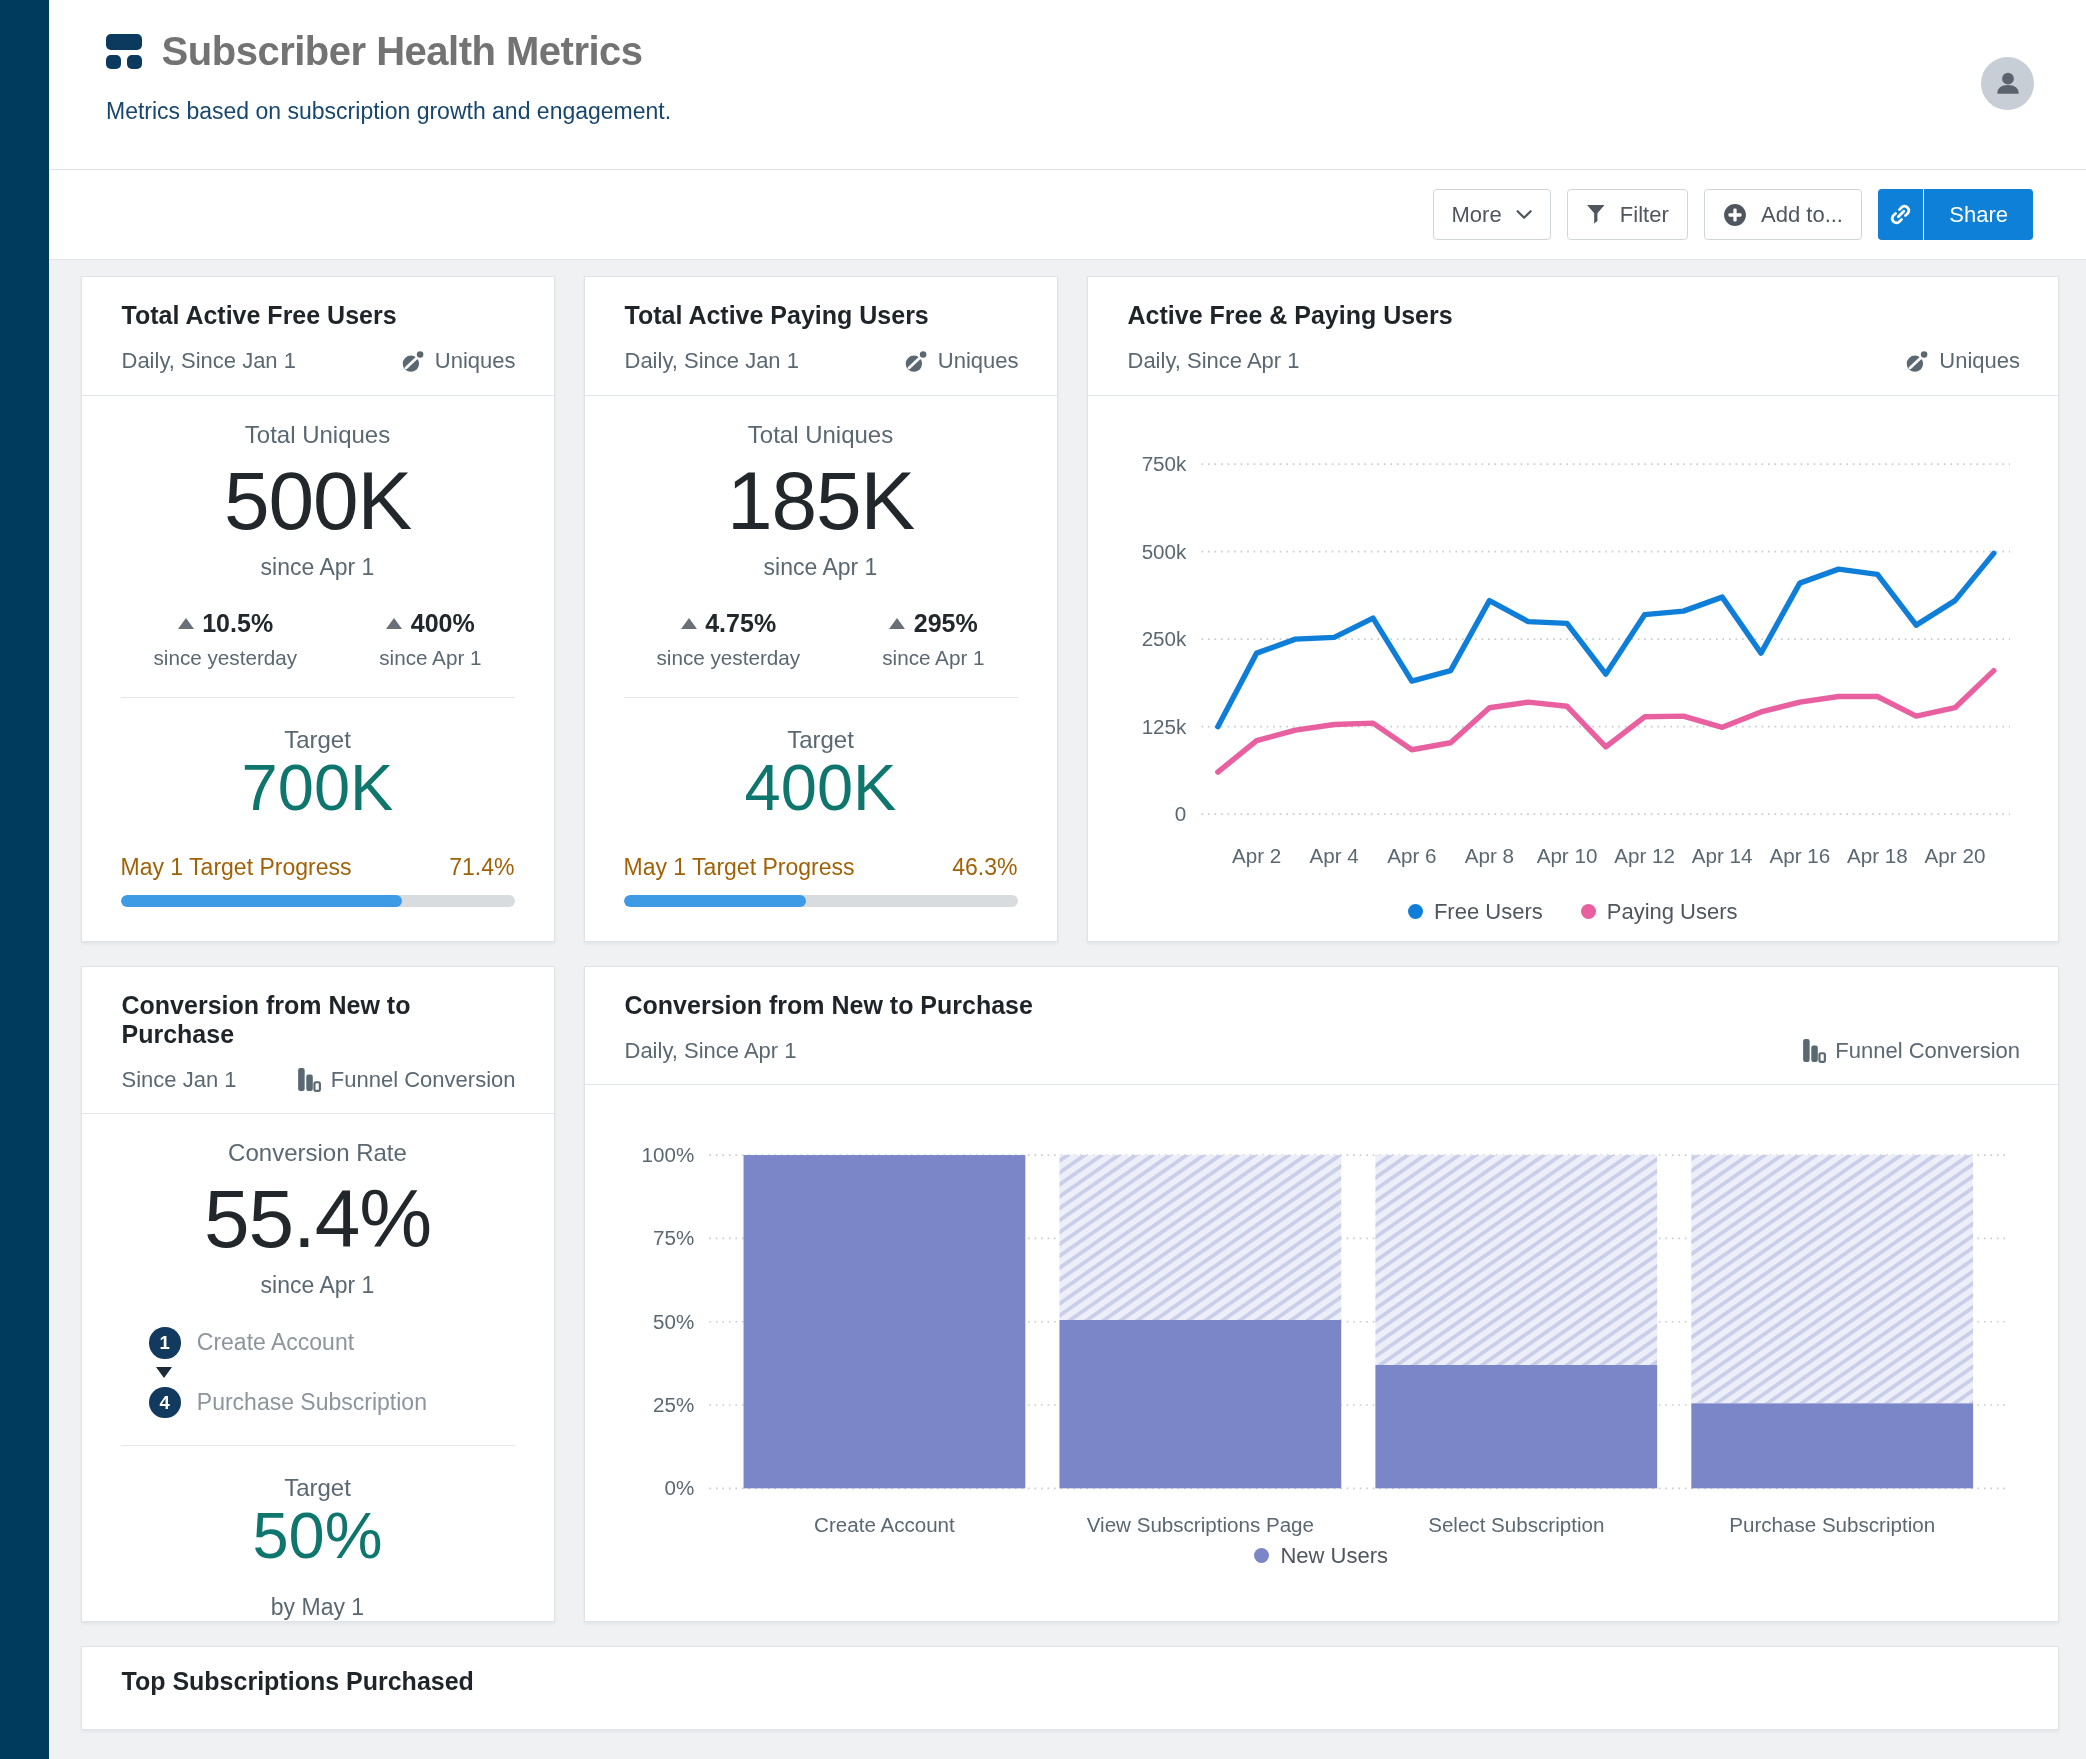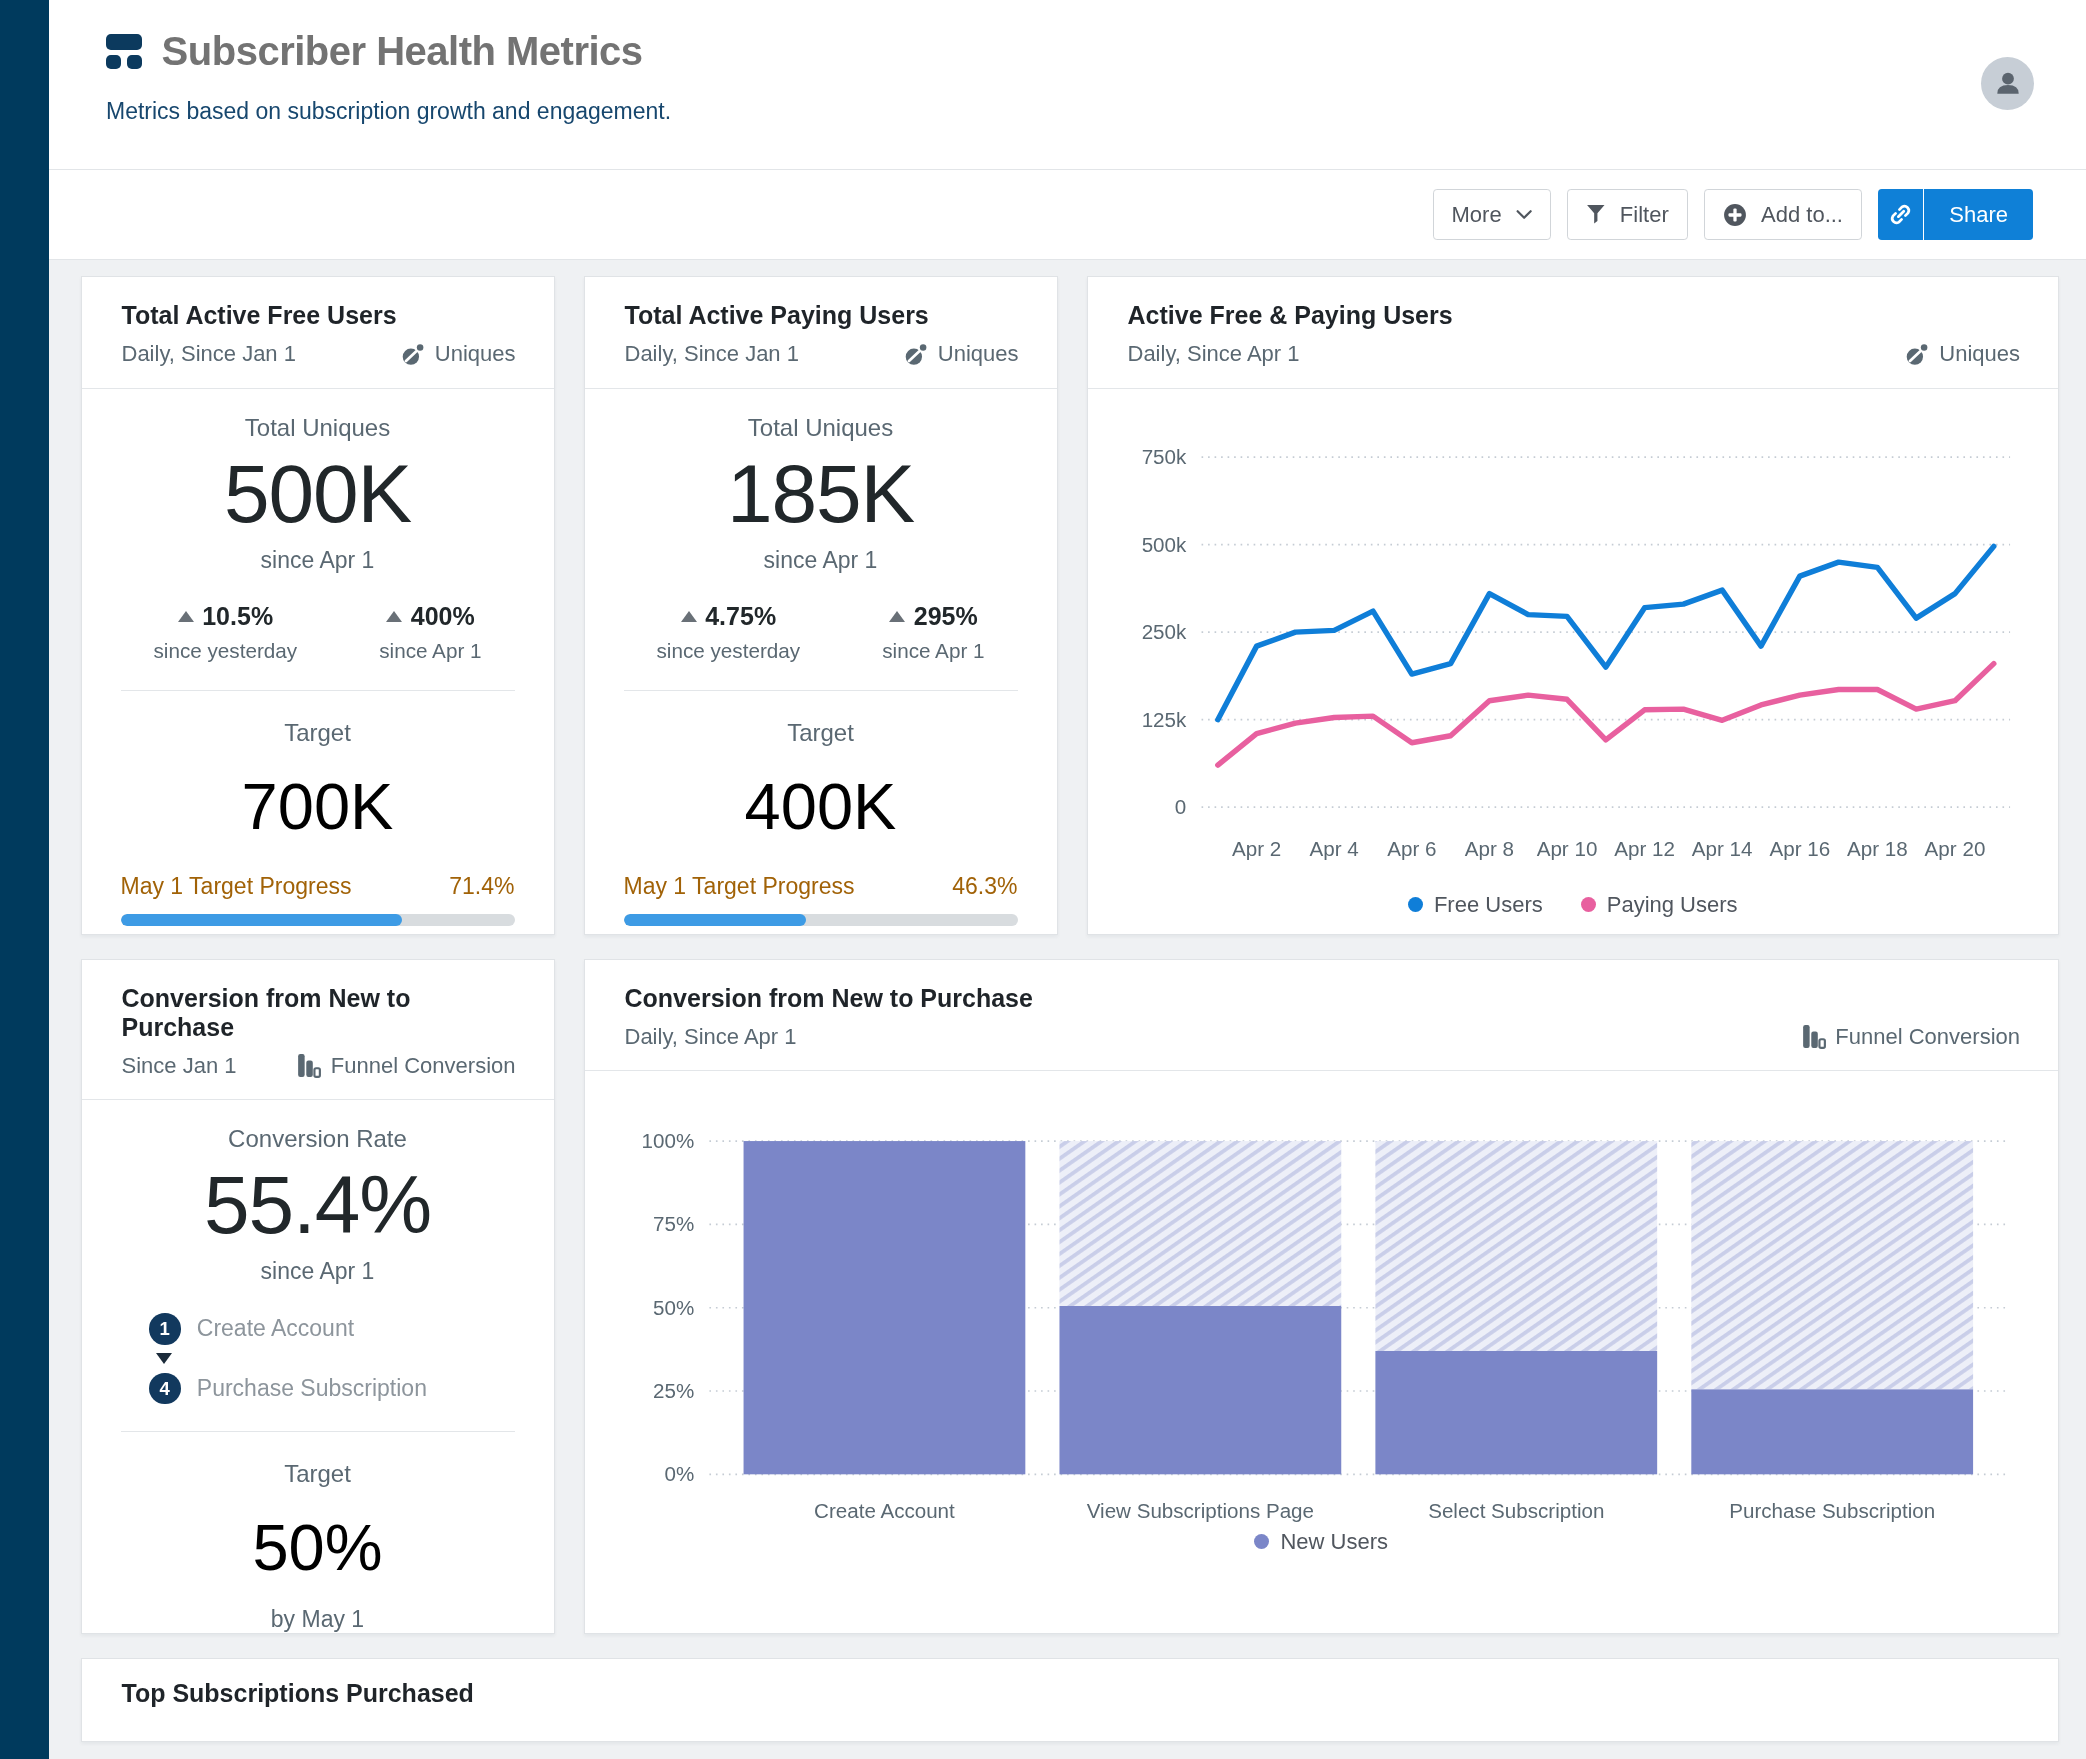--- a/index.html
+++ b/index.html
@@ -30,36 +30,36 @@
 
   
   .content { padding:16.3px 28px 0 31.5px; }
   .row1 { display:grid; grid-template-columns:474px 474px 1fr; gap:29px; }
   .row2 { display:grid; grid-template-columns:474px 1fr; gap:29px; margin-top:24px; }
   .row3 { margin-top:24px; }
 
   .card { background:#fff; border:0.5px solid #e0e3e6; box-shadow:0 1.6px 3.3px rgba(23,43,58,.05); }
   .card-head { padding:24px 38px 20.7px 40px; border-bottom:1.1px solid #e3e6e9; }
   .card-title { font-size:25px; font-weight:700; color:#1f2429; }
-  .card-sub-row { margin-top:11px; display:flex; justify-content:space-between; align-items:flex-start; }
+  .card-sub-row { margin-top:18px; display:flex; justify-content:space-between; align-items:flex-start; }
   .card-subtitle { font-size:22px; color:#5a6872; }
   .mode { display:flex; align-items:center; gap:9.8px; font-size:22px; color:#5a6872; }
 
   
   .metric-body { text-align:center; padding:25px 39px 0; }
   .metric-label { font-size:24px; color:#5a6872; }
   .metric-value { font-size:82px; color:#21272a; margin-top:8.7px; line-height:1.05; letter-spacing:-1.1px; }
   .metric-caption { font-size:23px; color:#5a6872; margin-top:9.8px; }
   .stats { display:flex; justify-content:center; gap:82px; margin-top:28px; }
   .stat-value { display:flex; align-items:center; gap:8.7px; font-size:25px; font-weight:700; color:#21272a; justify-content:center; }
   .tri-up { width:0; height:0; border-left:8.7px solid transparent; border-right:8.7px solid transparent; border-bottom:11px solid #697077; }
   .stat-caption { font-size:20.7px; color:#5a6872; margin-top:8.7px; }
   .body-divider { border-top:1.1px solid #e3e6e9; margin-top:27px; }
   .target-label { font-size:24px; color:#5a6872; margin-top:28px; }
-  .target-value { font-size:65px; color:#000000; margin-top:26px; line-height:1.05; }
+  .target-value { font-size:65px; color:#0f766e; margin-top:0; line-height:1.05; }
   .progress-block { margin-top:31.5px; text-align:left; }
   .progress-row { display:flex; justify-content:space-between; font-size:23px; color:#a16207; }
   .progress-track { margin-top:14px; height:12px; border-radius:6px; background:#d8dcdf; overflow:hidden; }
   .progress-fill { height:100%; border-radius:6px; background:#3d9be5; }
 
   
   .steps { margin:28px auto 0; width:337px; text-align:left; }
   .step { display:flex; align-items:center; gap:16.3px; }
   .badge { width:31.5px; height:31.5px; border-radius:50%; background:#12395e; color:#fff; font-size:18.5px; font-weight:700; display:flex; align-items:center; justify-content:center; flex:0 0 auto; }
   .step-label { font-size:23px; color:#8d959c; }

